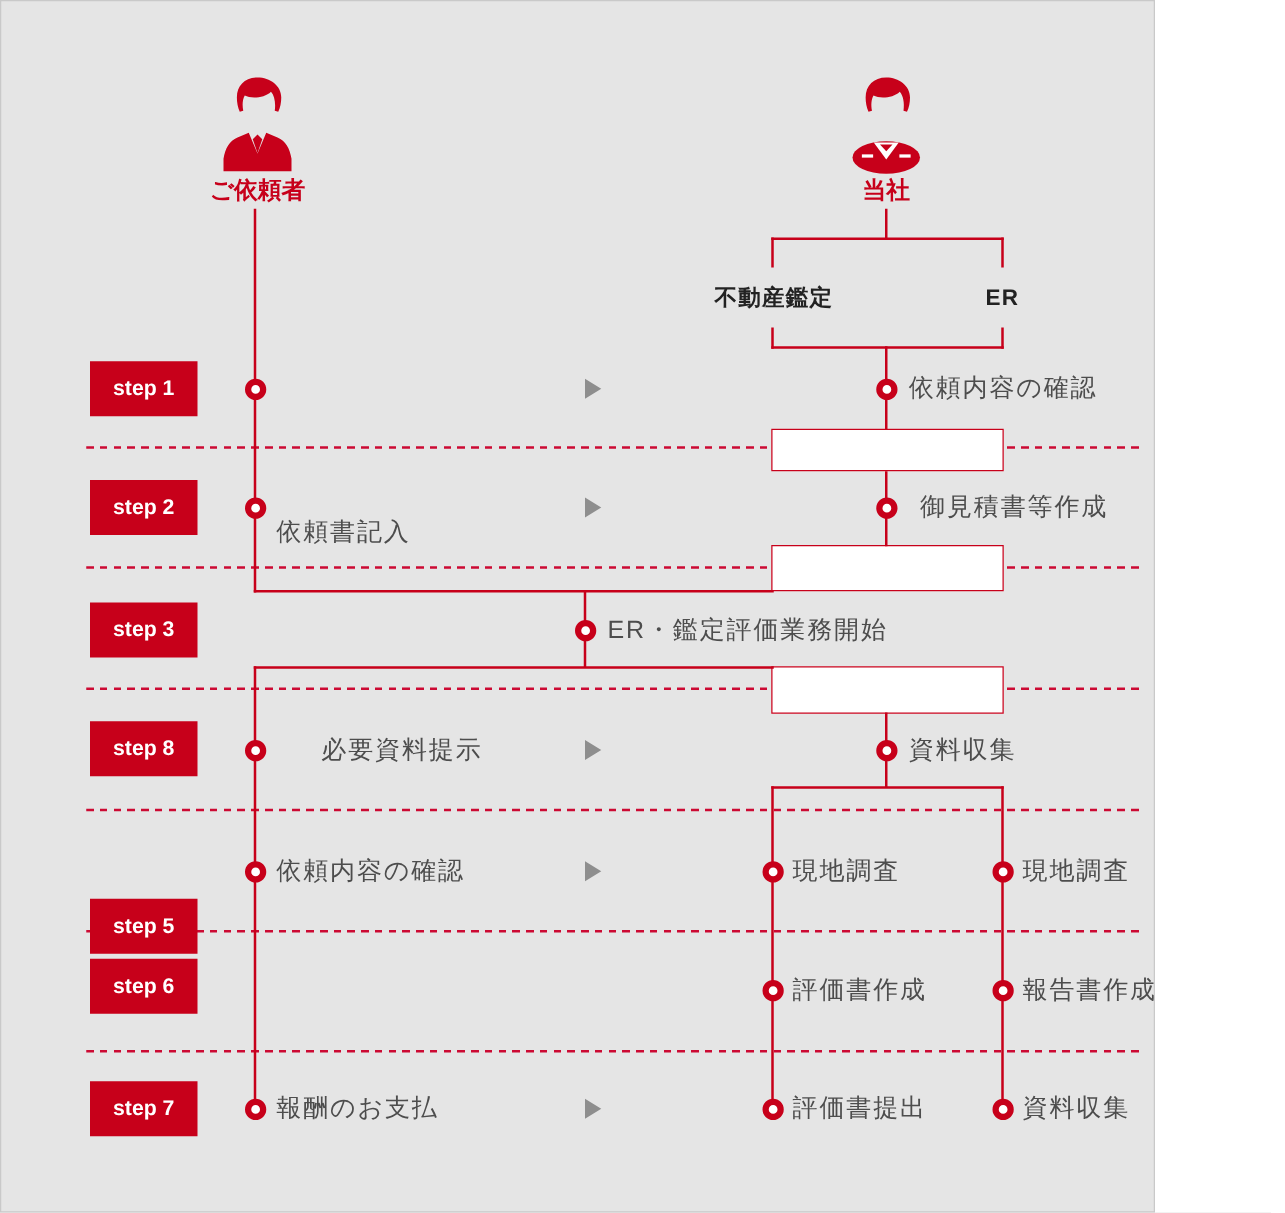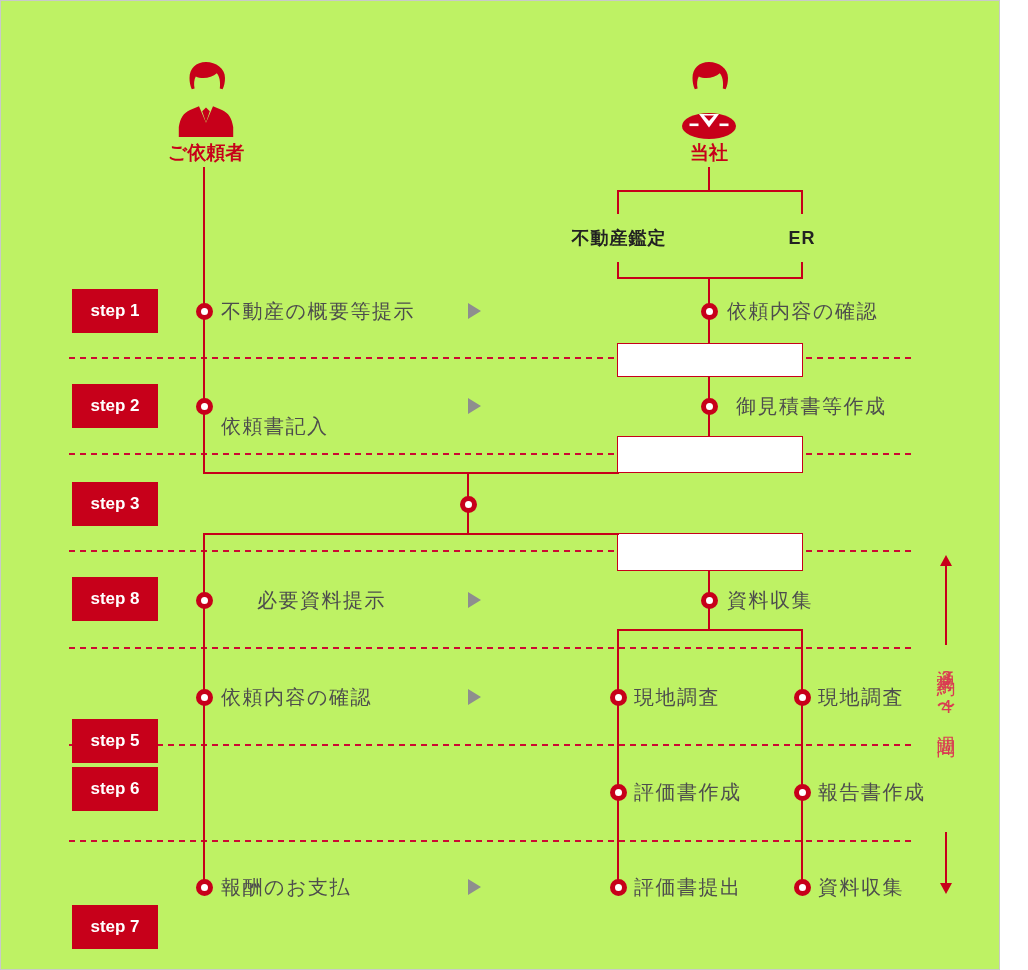--- a/index.html
+++ b/index.html
@@ -1,21 +1,21 @@
 <!DOCTYPE html>
 <html style="--red: #c7001a; --dash: #cc0a33; --timeline: #da3b52; --graytext: #4d4d4d; --darktext: #222222; --arrowgray: #8e8e8e;"><head>
 <meta charset="utf-8">
 <style>
   :root{
     --red:#c7001a; --dash:#cc0a33; --timeline:#da3b52;
     --graytext:#4d4d4d; --darktext:#222222; --arrowgray:#8e8e8e;
   }
   *{margin:0;padding:0;box-sizing:border-box;}
   body{background:#fff;font-family:"Liberation Sans","DejaVu Sans",sans-serif;}
-  .canvas{position:relative;width:1000px;height:970px;background:#bef264;
+  .canvas{position:relative;width:924px;height:970px;background:#e5e5e5;
           border:1px solid #c9c9c9;overflow:hidden;}
   
   .vline{position:absolute;width:2px;background:var(--red,#c7001a);z-index:3;}
   .hline{position:absolute;height:2px;background:var(--red,#c7001a);z-index:3;}
   .dashline{position:absolute;height:2px;left:68px;width:845px;z-index:1;
     background:repeating-linear-gradient(90deg,var(--dash,#cc0a33) 0 6px,transparent 6px 11px);}
   
   .cbox{position:absolute;left:616px;width:186px;background:#fff;
         border:1.5px solid var(--red,#c7001a);z-index:2;}
   
@@ -100,34 +100,34 @@
   <div class="vline" style="left:707px;top:569px;height:60px;"></div>
   <div class="hline" style="left:202px;top:471px;width:416px;"></div>
   <div class="hline" style="left:202px;top:532px;width:416px;"></div>
   <div class="vline" style="left:466px;top:471px;height:62px;"></div>
   <div class="hline" style="left:616px;top:628px;width:186px;"></div>
   <div class="vline" style="left:616px;top:628px;height:259px;"></div>
   <div class="vline" style="left:800px;top:628px;height:259px;"></div>
 
   <div class="stepbox" style="top:288px;">step 1</div>
   <div class="node" style="left:195px;top:301.5px;"></div>
-  <div class="lbl" style="left:220px;top:297px;">不動産の概要等提示</div>
   <div class="tri" style="left:467px;top:302px;"></div>
   <div class="node" style="left:699.5px;top:301.5px;"></div>
   <div class="lbl" style="left:726px;top:297px;">依頼内容の確認</div>
 
   <div class="stepbox" style="top:383px;">step 2</div>
   <div class="node" style="left:195px;top:396.5px;"></div>
   <div class="lbl" style="left:220px;top:392px;margin-top:20px;">依頼書記入</div>
   <div class="tri" style="left:467px;top:397px;"></div>
   <div class="node" style="left:699.5px;top:396.5px;"></div>
   <div class="lbl" style="left:704px;top:392px;margin-left:31px;">御見積書等作成</div>
 
   <div class="stepbox" style="top:481px;">step 3</div>
   <div class="node" style="left:458.5px;top:495px;"></div>
+  <div class="lbl" style="left:485px;top:490px;">ER・鑑定評価業務開始</div>
 
   <div class="stepbox" style="top:576px;">step 8</div>
   <div class="node" style="left:195px;top:590.5px;"></div>
   <div class="lbl" style="left:220px;top:586px;margin-left:36px;">必要資料提示</div>
   <div class="tri" style="left:467px;top:591px;"></div>
   <div class="node" style="left:699.5px;top:590.5px;"></div>
   <div class="lbl" style="left:726px;top:586px;">資料収集</div>
 
   <div class="stepbox" style="top:674px;margin-top:44px;">step 5</div>
   <div class="node" style="left:195px;top:687.5px;"></div>
@@ -137,21 +137,21 @@
   <div class="lbl" style="left:633px;top:683px;">現地調査</div>
   <div class="node" style="left:792.5px;top:687.5px;"></div>
   <div class="lbl" style="left:817px;top:683px;">現地調査</div>
 
   <div class="stepbox" style="top:766px;">step 6</div>
   <div class="node" style="left:608.5px;top:782.5px;"></div>
   <div class="lbl" style="left:633px;top:778px;">評価書作成</div>
   <div class="node" style="left:792.5px;top:782.5px;"></div>
   <div class="lbl" style="left:817px;top:778px;">報告書作成</div>
 
-  <div class="stepbox" style="top:864px;margin-top:40px;">step 7</div>
+  <div class="stepbox" style="top:864px;">step 7</div>
   <div class="node" style="left:195px;top:877.5px;"></div>
   <div class="lbl" style="left:220px;top:873px;">報酬のお支払</div>
   <div class="tri" style="left:467px;top:878px;"></div>
   <div class="node" style="left:608.5px;top:877.5px;"></div>
   <div class="lbl" style="left:633px;top:873px;">評価書提出</div>
   <div class="node" style="left:792.5px;top:877.5px;"></div>
   <div class="lbl" style="left:817px;top:873px;">資料収集</div>
 
   <div class="tl-tri-up" style="top:554px;"></div>
   <div class="tl-line" style="top:564px;height:80px;"></div>

